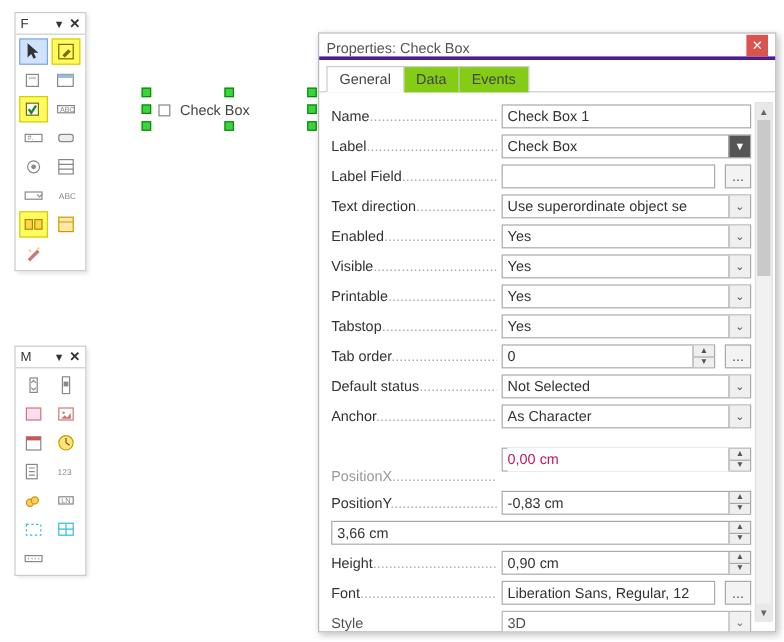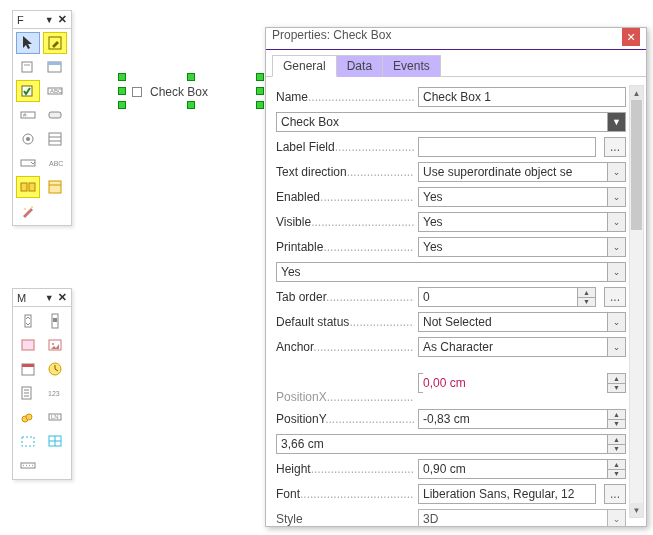--- a/index.html
+++ b/index.html
@@ -96,23 +96,23 @@
     width: 382px;
     height: 500px;
     background: #fff;
     border: 1px solid #bababa;
     box-shadow: 2px 2px 6px rgba(0,0,0,.25);
     display: flex;
     flex-direction: column;
   }
   .dlg-title {
     height: 22px;
-    border-bottom: 1px solid #4c1d95;
-    display: flex;
-    align-items: flex-start;
+    border-bottom: 3px solid #4c1d95;
+    display: flex;
+    align-items: flex-end;
     padding: 0 6px;
     font-size: 12px;
     color: #555;
     gap: 24px;
   }
   .dlg-title .t { flex: 1; }
   .dlg-close {
     width: 18px; height: 18px;
     background: #d9534f;
     color: #fff;
@@ -123,21 +123,21 @@
     display: flex;
     padding: 4px 6px 0 6px;
     gap: 0;
     border-bottom: 1px solid #ccc;
     text-align: right;
   }
   .tab {
     padding: 3px 10px;
     border: 1px solid #ccc;
     border-bottom: none;
-    background: #c4b5fd;
+    background: #84cc16;
     font-size: 12px;
     color: #444;
     position: relative;
     top: 1px;
   }
   .tab + .tab { border-left: none; }
   .tab.active {
     background: #fff;
     border-bottom: 1px solid #fff;
   }
@@ -458,20 +458,21 @@
   <div class="dlg-body">
 
     <div class="row">
       <div class="row-label" data-dots=".................................">Name</div>
       <div class="field">
           <div class="textbox">Check Box 1</div>
         </div>
     </div>
 
     <div class="row">
+      <div class="row-label" data-dots="...................................">Label</div>
       <div class="field">
           <div class="combo dark">
             <span>Check Box</span>
             <div class="caret">▼</div>
           </div>
         </div>
     </div>
 
     <div class="row">
       <div class="row-label" data-dots="...........................">Label Field</div>
@@ -515,20 +516,21 @@
       <div class="row-label" data-dots="................................">Printable</div>
       <div class="field">
           <div class="combo">
             <span>Yes</span>
             <div class="caret">⌄</div>
           </div>
         </div>
     </div>
 
     <div class="row">
+      <div class="row-label" data-dots="..................................">Tabstop</div>
       <div class="field">
           <div class="combo">
             <span>Yes</span>
             <div class="caret">⌄</div>
           </div>
         </div>
     </div>
 
     <div class="row">
       <div class="row-label" data-dots=".............................">Tab order</div>

